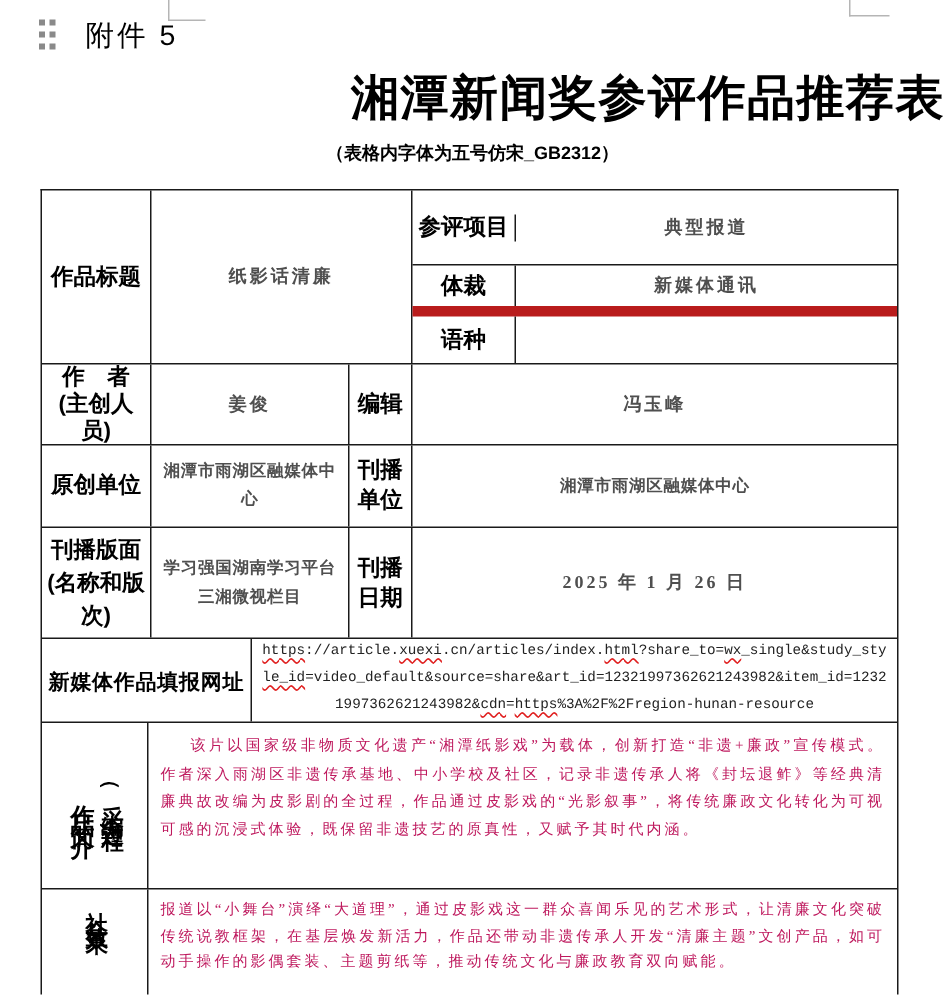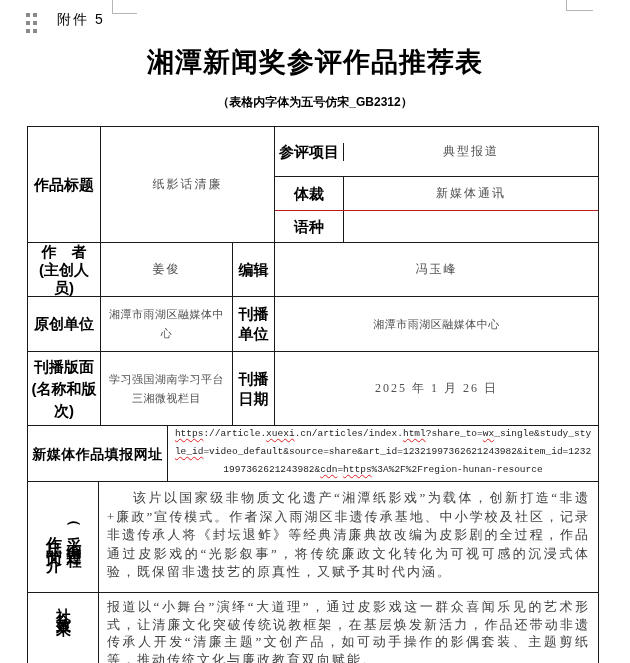--- a/index.html
+++ b/index.html
@@ -14,62 +14,62 @@
   
   .drag-handle{
     position:absolute;left:26px;top:13px;
     display:grid;grid-template-columns:repeat(2,4px);grid-auto-rows:4px;
     column-gap:3px;row-gap:4px;cursor:pointer;
   }
   .drag-handle i{background:#8a8a8a;display:block;}
   .margin-mark{position:absolute;border-left:1.5px solid #b5b5b5;border-bottom:1.5px solid #b5b5b5;}
   .mark-left{left:112px;top:0;width:24px;height:13px;}
   .mark-right{left:566px;top:0;width:26px;height:10px;}
-  .attachment{position:absolute;left:57px;top:11px;font-size:14px;letter-spacing:2px;}
-  .doc-title{position:absolute;left:0;top:44px;width:100%;text-align:center;
-    font-size:27px;font-weight:bold;letter-spacing:1px;}
+  .attachment{position:absolute;left:57px;top:11px;font-size:19px;letter-spacing:2px;}
+  .doc-title{position:absolute;left:0;top:44px;width:100%;text-align:right;
+    font-size:32px;font-weight:bold;letter-spacing:1px;}
   .doc-subtitle{position:absolute;left:0;top:94px;width:100%;text-align:center;
     font-size:12px;font-weight:bold;}
   
   .tbl{
     position:absolute;left:27px;top:126px;width:572px;
     border:1px solid #1a1a1a;border-bottom:none;
     box-sizing:border-box;background:#fff;
   }
   .trow{display:flex;border-bottom:1px solid #1a1a1a;box-sizing:border-box;}
   .trow.last{border-bottom:none;}
   .cell{
     border-right:1px solid #1a1a1a;box-sizing:border-box;
     display:flex;align-items:center;justify-content:center;
     overflow:hidden;
   }
   .cell.lastc{border-right:none;}
   .lbl{font-weight:bold;font-size:15px;text-align:center;white-space:pre-line;line-height:18px;}
   .val{
     font-family:"Liberation Serif", serif;
-    font-size:12px;color:#4f4f4f;letter-spacing:2px;text-align:center;
+    font-size:12px;color:#4f4f4f;letter-spacing:2px;text-align:center;font-weight:bold;
   }
   
   .r1{height:116px;}
   .w73{flex:0 0 73px;} .w174{flex:0 0 174px;} .w323{flex:0 0 323px;}
   .w69{flex:0 0 69px;} .w132{flex:0 0 132px;} .w42{flex:0 0 42px;text-align:center;}
   .w140{flex:0 0 140px;} .w430{flex:0 0 430px;} .w71{flex:0 0 71px;} .w499{flex:0 0 499px;}
   .grow{flex:1 1 auto;}
   .subcol{display:flex;flex-direction:column;}
   .sr1{height:50px;display:flex;border-bottom:1px solid #1a1a1a;box-sizing:border-box;align-items:center;}
-  .sr2{height:34px;display:flex;border-bottom:1px solid #b91c1c;box-sizing:border-box;}
+  .sr2{height:34px;display:flex;border-bottom:7px solid #b91c1c;box-sizing:border-box;}
   .sr3{height:31px;display:flex;box-sizing:border-box;justify-content:center;}
   .r2{height:54px;} .r3{height:55px;} .r4{height:74px;} .r5{height:56px;} .r6{height:111px;} .r7{height:80px;}
   .small-val{font-size:11px;letter-spacing:0.5px;line-height:19px;padding:0 3px;}
   .lh22{line-height:22px;}
   .lh20{line-height:20px;}
   
   .para{
     font-family:"Liberation Serif", serif;
-    font-size:13px;color:#404040;letter-spacing:2px;line-height:18.5px;
+    font-size:10px;color:#be185d;letter-spacing:2px;line-height:18.5px;
     text-align:justify;padding:7px 8px;align-self:flex-start;width:100%;
     box-sizing:border-box;
   }
   .para.indent{text-indent:2em;}
   .para-cell{align-items:flex-start;}
   .soc{line-height:17.5px;padding-top:5px;}
   
   .url-cell{flex-direction:column;justify-content:flex-end;padding:2px 4px;}
   .url-line{
     font-family:"Liberation Mono", monospace;

